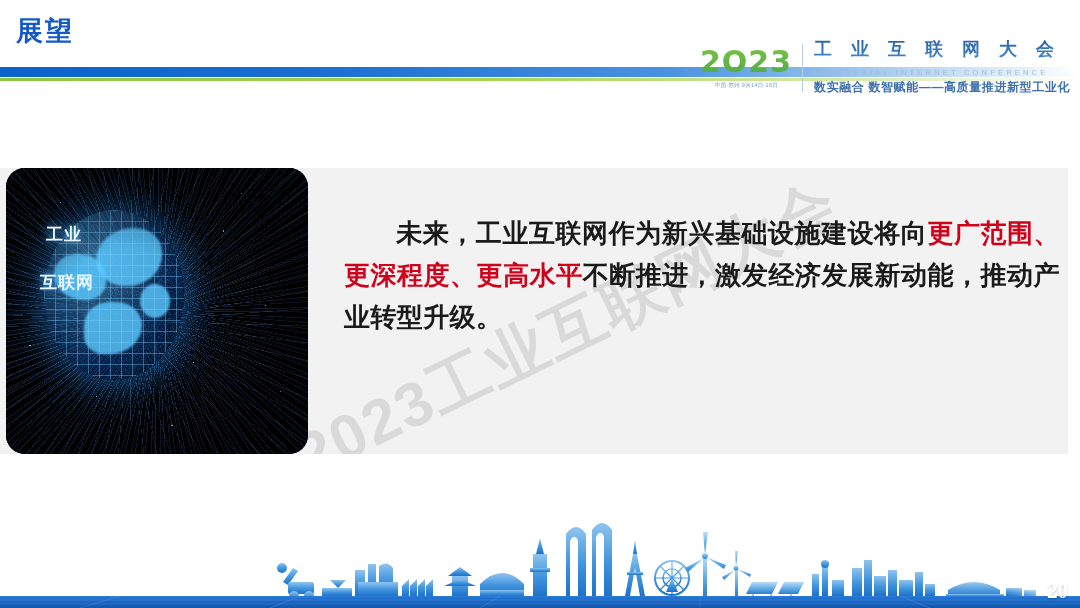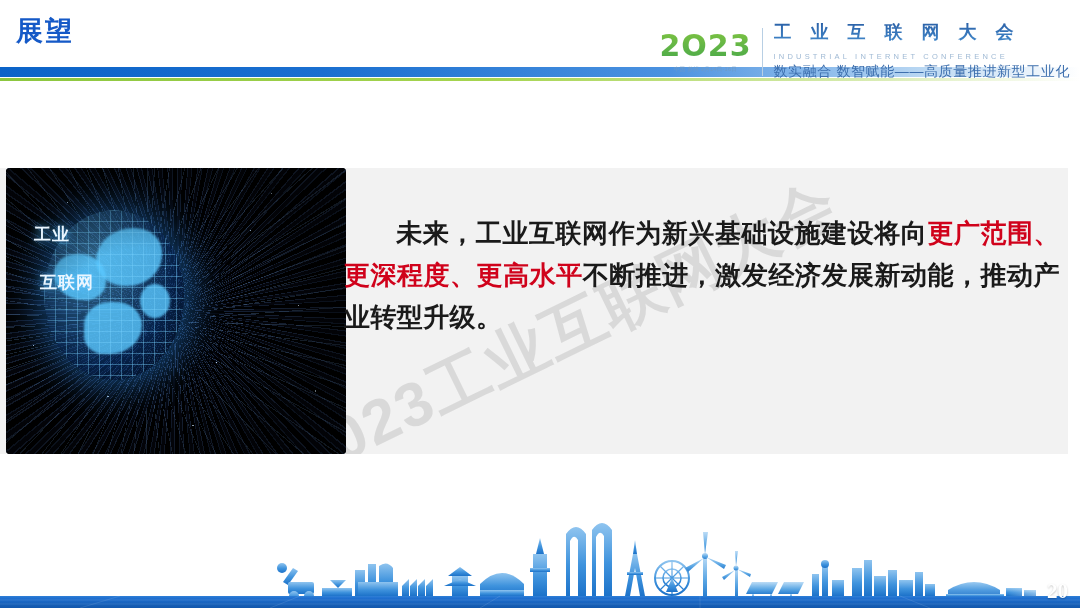--- a/index.html
+++ b/index.html
@@ -41,21 +41,21 @@
     top: 78px;
     width: 1080px;
     height: 3px;
     background: linear-gradient(to right, #8cc63f 0%, #a6d44f 45%, #d7ebb0 80%, #ffffff 100%);
   }
 
   
   .conf-logo {
     position: absolute;
     right: 10px;
-    top: 24px;
+    top: 40px;
     display: flex;
     align-items: stretch;
     height: 56px;
   }
   .conf-left {
     display: flex;
     flex-direction: column;
     justify-content: center;
     align-items: center;
     padding-right: 10px;
@@ -102,26 +102,26 @@
     white-space: nowrap;
   }
   .conf-en {
     font-size: 7.5px;
     letter-spacing: 3.2px;
     color: #9fb9d4;
     margin-top: 10px;
     white-space: nowrap;
   }
   .conf-slogan {
-    font-size: 14px;
+    font-size: 12px;
     color: #3d6fae;
     letter-spacing: 0.6px;
     margin-top: 2px;
     white-space: nowrap;
-    font-weight: normal;
+    font-weight: bold;
     text-align: center;
   }
 
   
   .content-panel {
     position: absolute;
     left: 0;
     top: 168px;
     width: 1068px;
     height: 286px;
@@ -142,25 +142,26 @@
     white-space: nowrap;
     pointer-events: none;
     letter-spacing: 2px;
   }
 
   
   .photo {
     position: absolute;
     left: 6px;
     top: 168px;
-    width: 340px;
+    width: 302px;
     height: 286px;
-    border-radius: 4px;
+    border-radius: 19px;
     overflow: hidden;
     background: #05070f;
+    text-align: center;
   }
   .rays {
     position: absolute;
     inset: -40%;
     background:
       repeating-conic-gradient(from 0deg at 50% 50%,
         #000000 0deg 0.5deg,
         #1d2b44 0.5deg 0.9deg,
         #05070f 0.9deg 2.2deg,
         #16233a 2.2deg 2.6deg,

